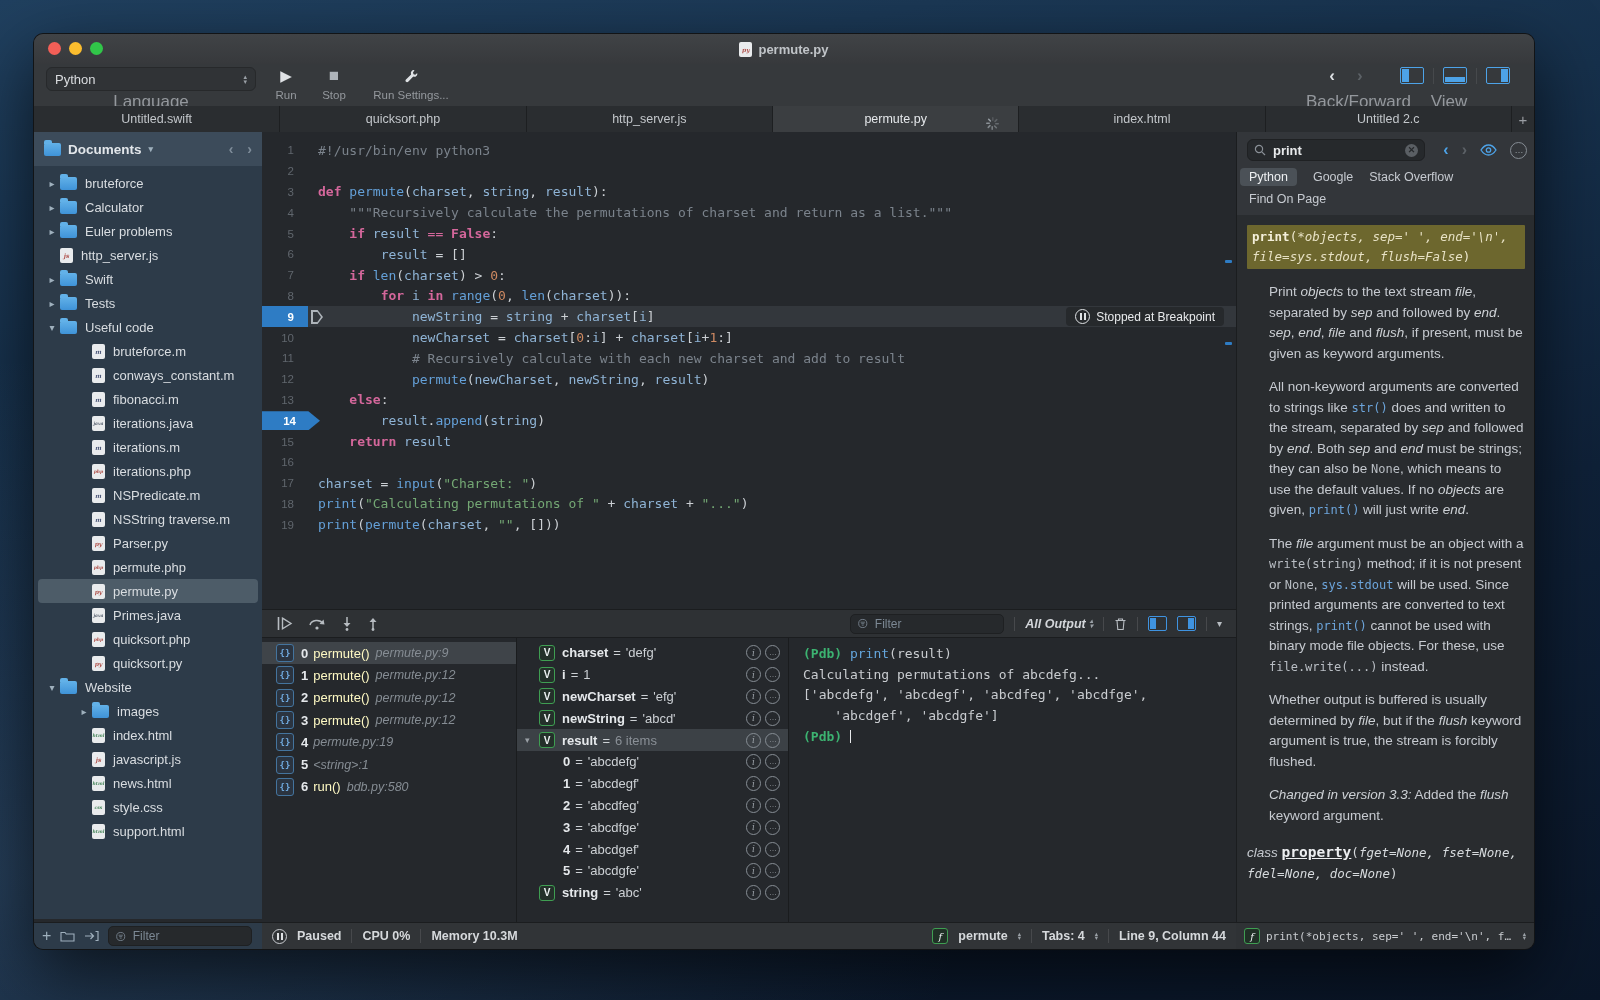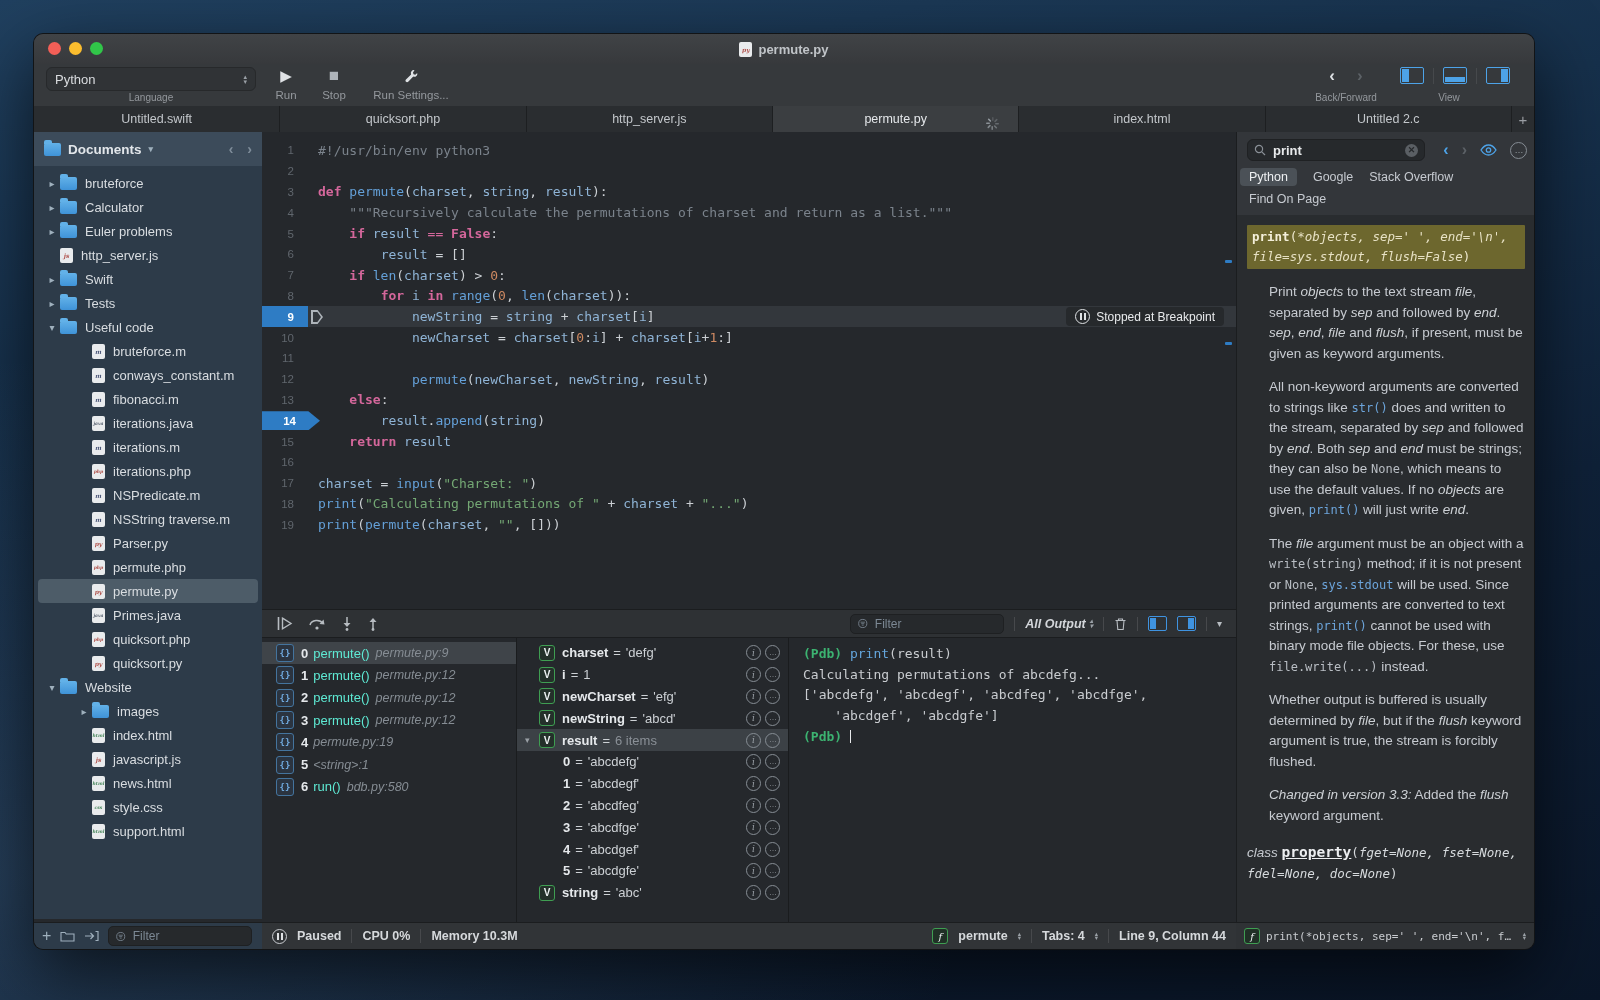--- a/index.html
+++ b/index.html
@@ -19,21 +19,21 @@
   .win-title{display:flex;align-items:center;gap:6px;color:#c0c4c8;font-size:13px;font-weight:bold;}
   
   .doc-ic{display:inline-flex;align-items:center;justify-content:center;width:13px;height:15px;background:#e9ebed;
     border-radius:2px;font-size:6px;font-weight:bold;font-family:"DejaVu Serif",serif;}
   .doc-ic i{font-style:italic;}
   
   .toolbar{position:absolute;left:0;top:30px;right:0;height:42px;background:#36393c;border-bottom:1px solid #26282a;}
   .lang-select{position:absolute;left:12px;top:3px;width:210px;height:24px;background:#303336;border:1px solid #27292b;
     border-radius:6px;color:#d9dcdf;font-size:13px;display:flex;align-items:center;padding:0 8px;box-sizing:border-box;}
   .stepper{margin-left:auto;display:flex;flex-direction:column;line-height:5px;font-size:7px;color:#9aa0a6;}
-  .tool-label{position:absolute;top:28px;color:#94989d;font-size:10px;text-align:center;}
+  .tool-label{position:absolute;top:28px;color:#94989d;font-size:17px;text-align:center;}
   .tool-btn{position:absolute;top:1px;width:70px;display:flex;flex-direction:column;align-items:center;color:#c9cdd1;}
   .tool-btn .glyph{height:22px;display:flex;align-items:center;font-size:15px;}
   .tool-btn .lbl{font-size:11.5px;color:#94989d;margin-top:2px;}
   .bf-arrows{position:absolute;left:1272px;top:1px;width:80px;display:flex;justify-content:center;gap:22px;
     font-size:17px;font-weight:bold;height:22px;align-items:center;}
   .view-group{position:absolute;left:1366px;top:3px;display:flex;align-items:center;gap:9px;}
   .vi{width:22px;height:15px;border:1.5px solid #4da3e8;border-radius:2px;position:relative;}
   .vi::after{content:"";position:absolute;background:#4da3e8;}
   .vi.left::after{left:1px;top:1px;bottom:1px;width:7px;}
   .vi.bottom::after{left:1px;right:1px;bottom:1px;height:5px;}
@@ -107,21 +107,21 @@
   .debug-cols{position:absolute;top:29px;left:0;right:0;bottom:0;display:flex;}
   .col-stack{width:255px;border-right:1px solid #1a1c1e;padding-top:4px;box-sizing:border-box;}
   .col-vars{width:272px;border-right:1px solid #1a1c1e;padding-top:4px;box-sizing:border-box;}
   .col-console{flex:1;padding:6px 10px 0 14px;}
   .stk-row{height:22.3px;display:flex;align-items:center;padding-left:14px;font-size:13px;}
   .stk-row.sel{background:#3f4449;}
   .brace-ic{width:16px;height:16px;border:1px solid #44749e;border-radius:3px;background:#2b3440;color:#6fa8dc;
     font-size:9px;font-weight:bold;display:flex;align-items:center;justify-content:center;margin-right:7px;
     font-family:"DejaVu Sans Mono",monospace;flex:none;}
   .stk-num{font-weight:bold;color:#e5e8eb;margin-right:5px;}
-  .stk-fn{color:#5eead4;margin-right:6px;}
+  .stk-fn{color:#fef9c3;margin-right:6px;}
   .stk-loc{color:#868d94;font-style:italic;font-size:12.5px;}
   .var-row{height:21.8px;display:flex;align-items:center;padding:0 8px 0 8px;font-size:13px;position:relative;}
   .var-row.sel{background:#3c4146;}
   .var-exp{width:14px;color:#9aa0a6;font-size:9px;flex:none;}
   .v-ic{width:16px;height:16px;border:1.5px solid #3f9e52;border-radius:3px;background:#24302a;color:#eef1f3;
     font-size:10px;font-weight:bold;display:flex;align-items:center;justify-content:center;margin-right:7px;
     box-sizing:border-box;flex:none;}
   .var-row.child{padding-left:46px;}
   .var-name{font-weight:bold;color:#e5e8eb;margin-right:5px;}
   .var-eq{color:#cdd1d5;margin-right:5px;}
@@ -521,20 +521,21 @@
               <span class="pause-ic"></span>
               <span>Stopped at Breakpoint</span>
             </span>
           </div>
           <div class="code-row">
             <span class="gutter">10</span>
             <span class="code-text"><span class="tk-pl">            </span><span class="tk-id">newCharset</span><span class="tk-pl"> = </span><span class="tk-id">charset</span><span class="tk-pl">[</span><span class="tk-num">0</span><span class="tk-pl">:</span><span class="tk-id">i</span><span class="tk-pl">] + </span><span class="tk-id">charset</span><span class="tk-pl">[</span><span class="tk-id">i</span><span class="tk-pl">+</span><span class="tk-num">1</span><span class="tk-pl">:]</span></span>
           </div>
           <div class="code-row">
             <span class="gutter">11</span>
+            <span class="code-text"><span class="tk-pl">            </span><span class="tk-com"># Recursively calculate with each new charset and add to result</span></span>
           </div>
           <div class="code-row">
             <span class="gutter">12</span>
             <span class="code-text"><span class="tk-pl">            </span><span class="tk-fn">permute</span><span class="tk-pl">(</span><span class="tk-id">newCharset</span><span class="tk-pl">, </span><span class="tk-id">newString</span><span class="tk-pl">, </span><span class="tk-id">result</span><span class="tk-pl">)</span></span>
           </div>
           <div class="code-row">
             <span class="gutter">13</span>
             <span class="code-text"><span class="tk-pl">    </span><span class="tk-kw">else</span><span class="tk-pl">:</span></span>
           </div>
           <div class="code-row">

